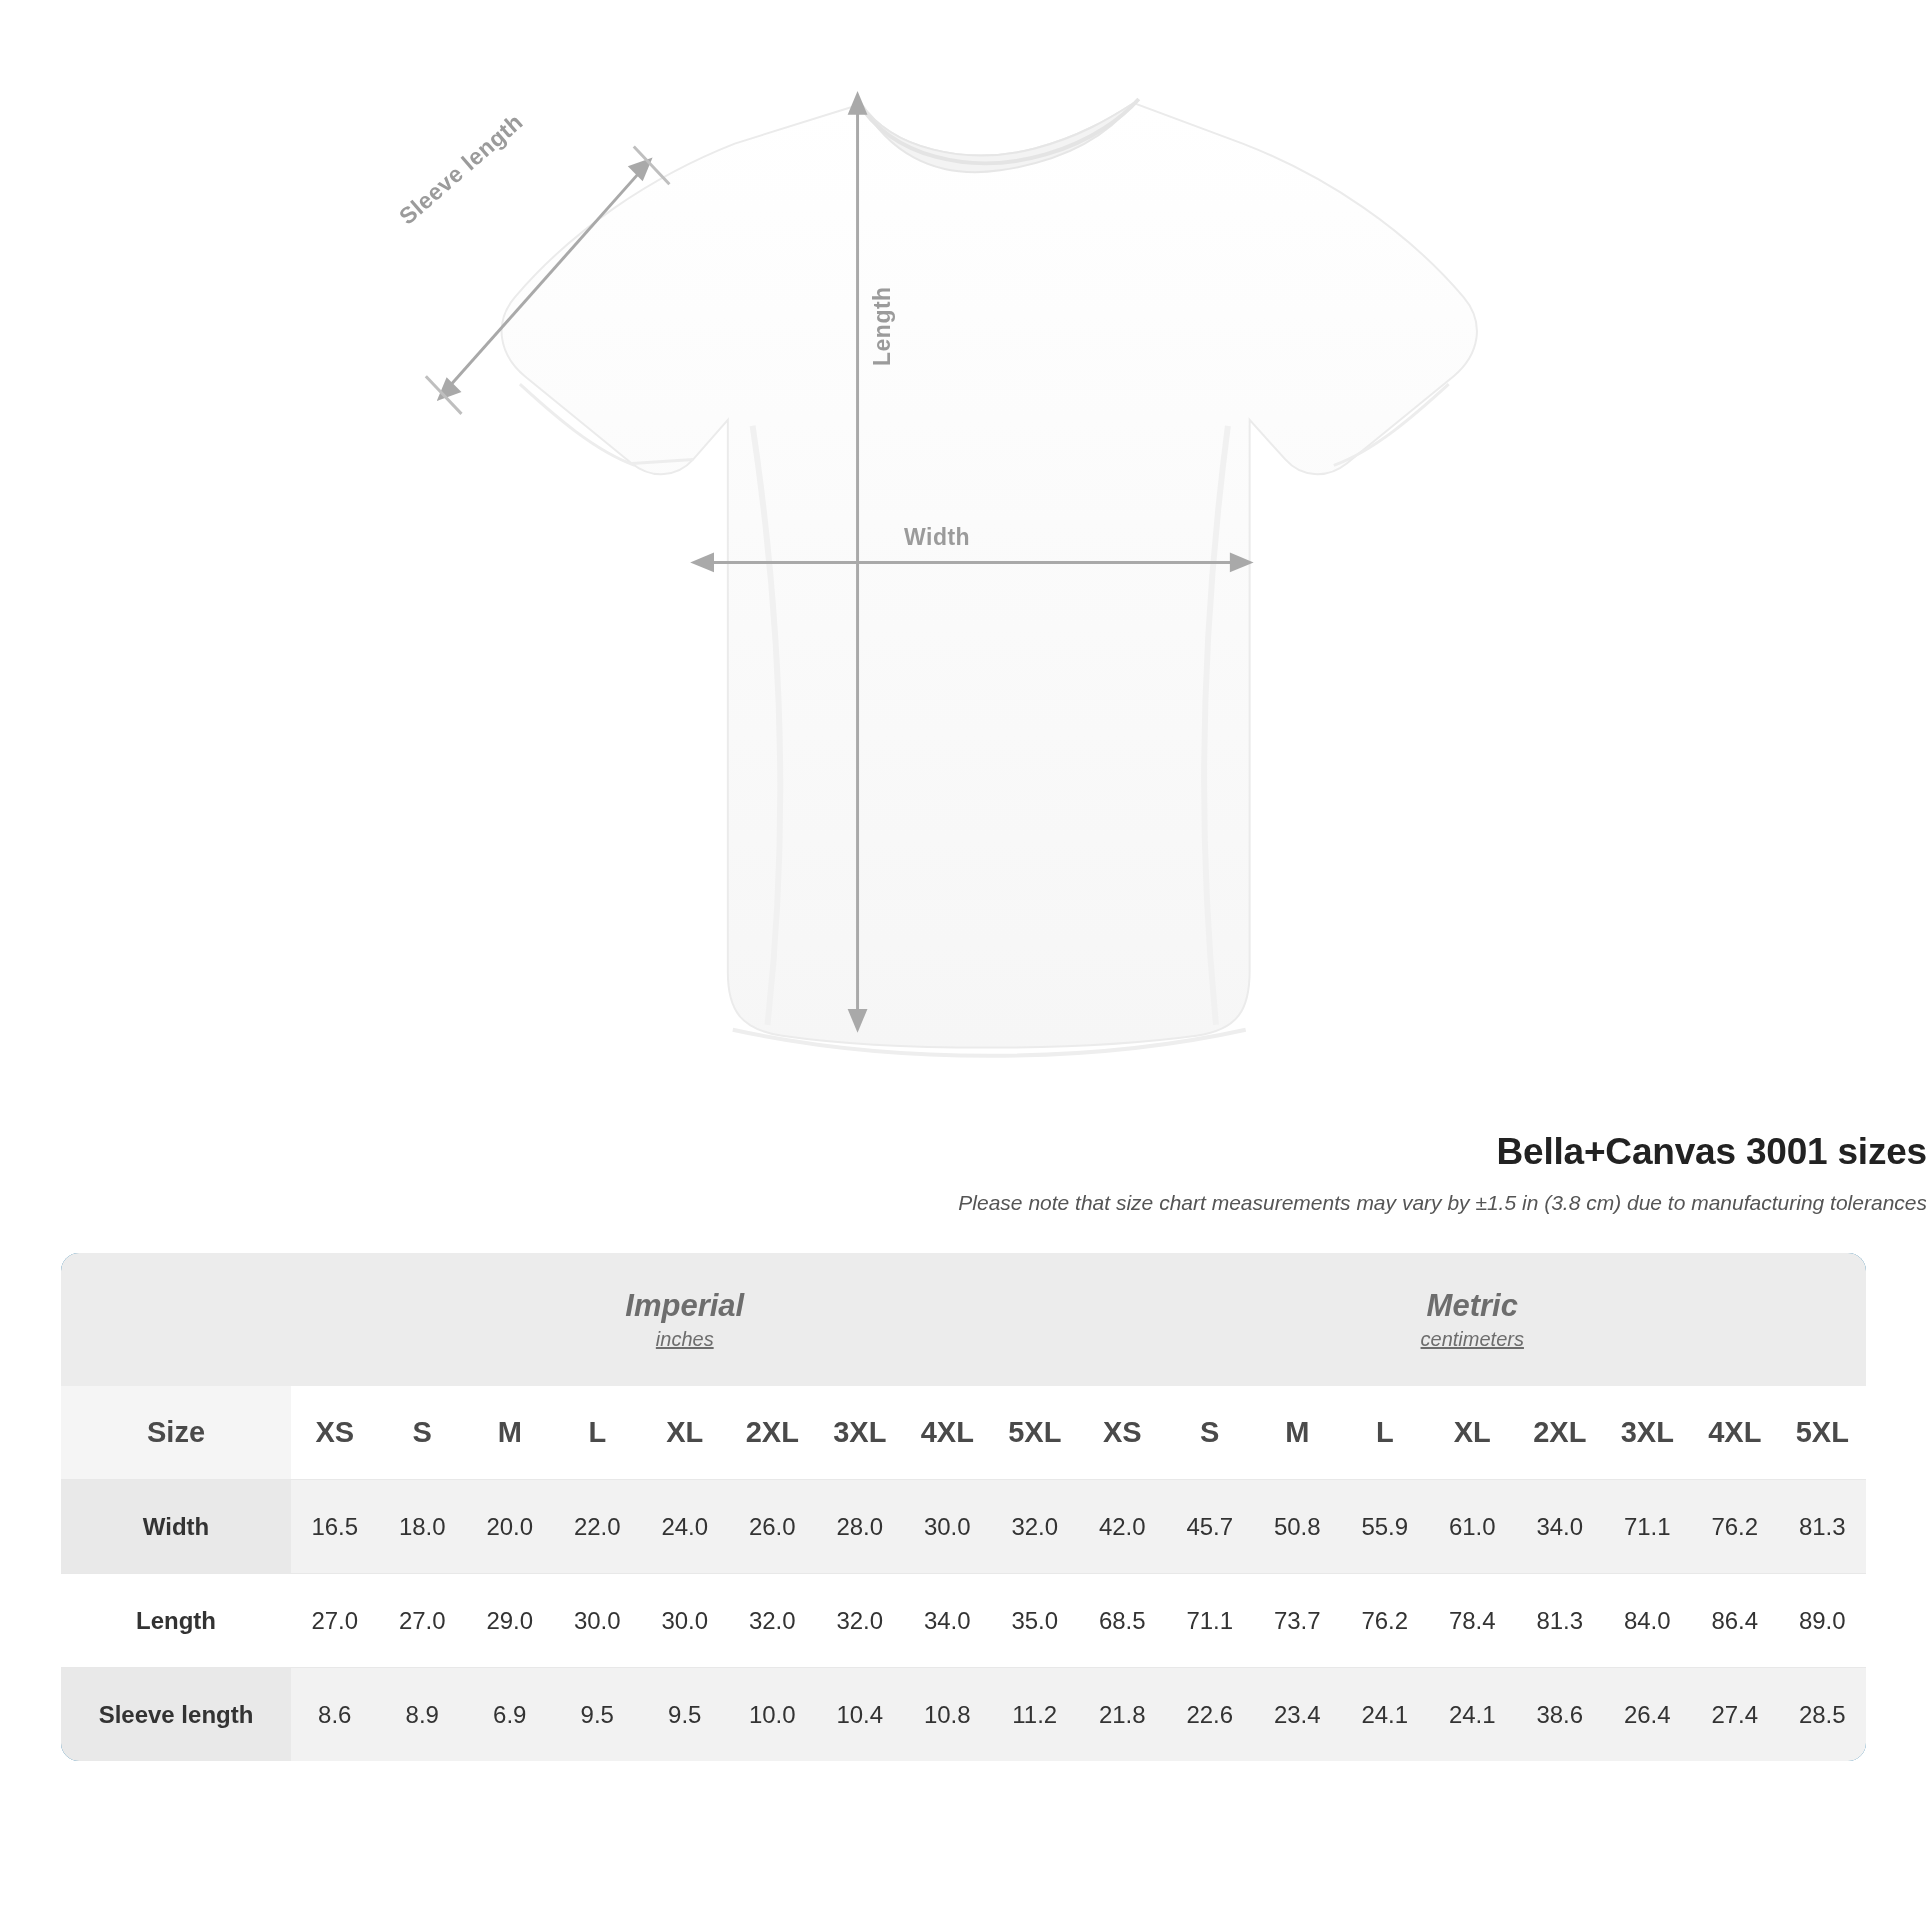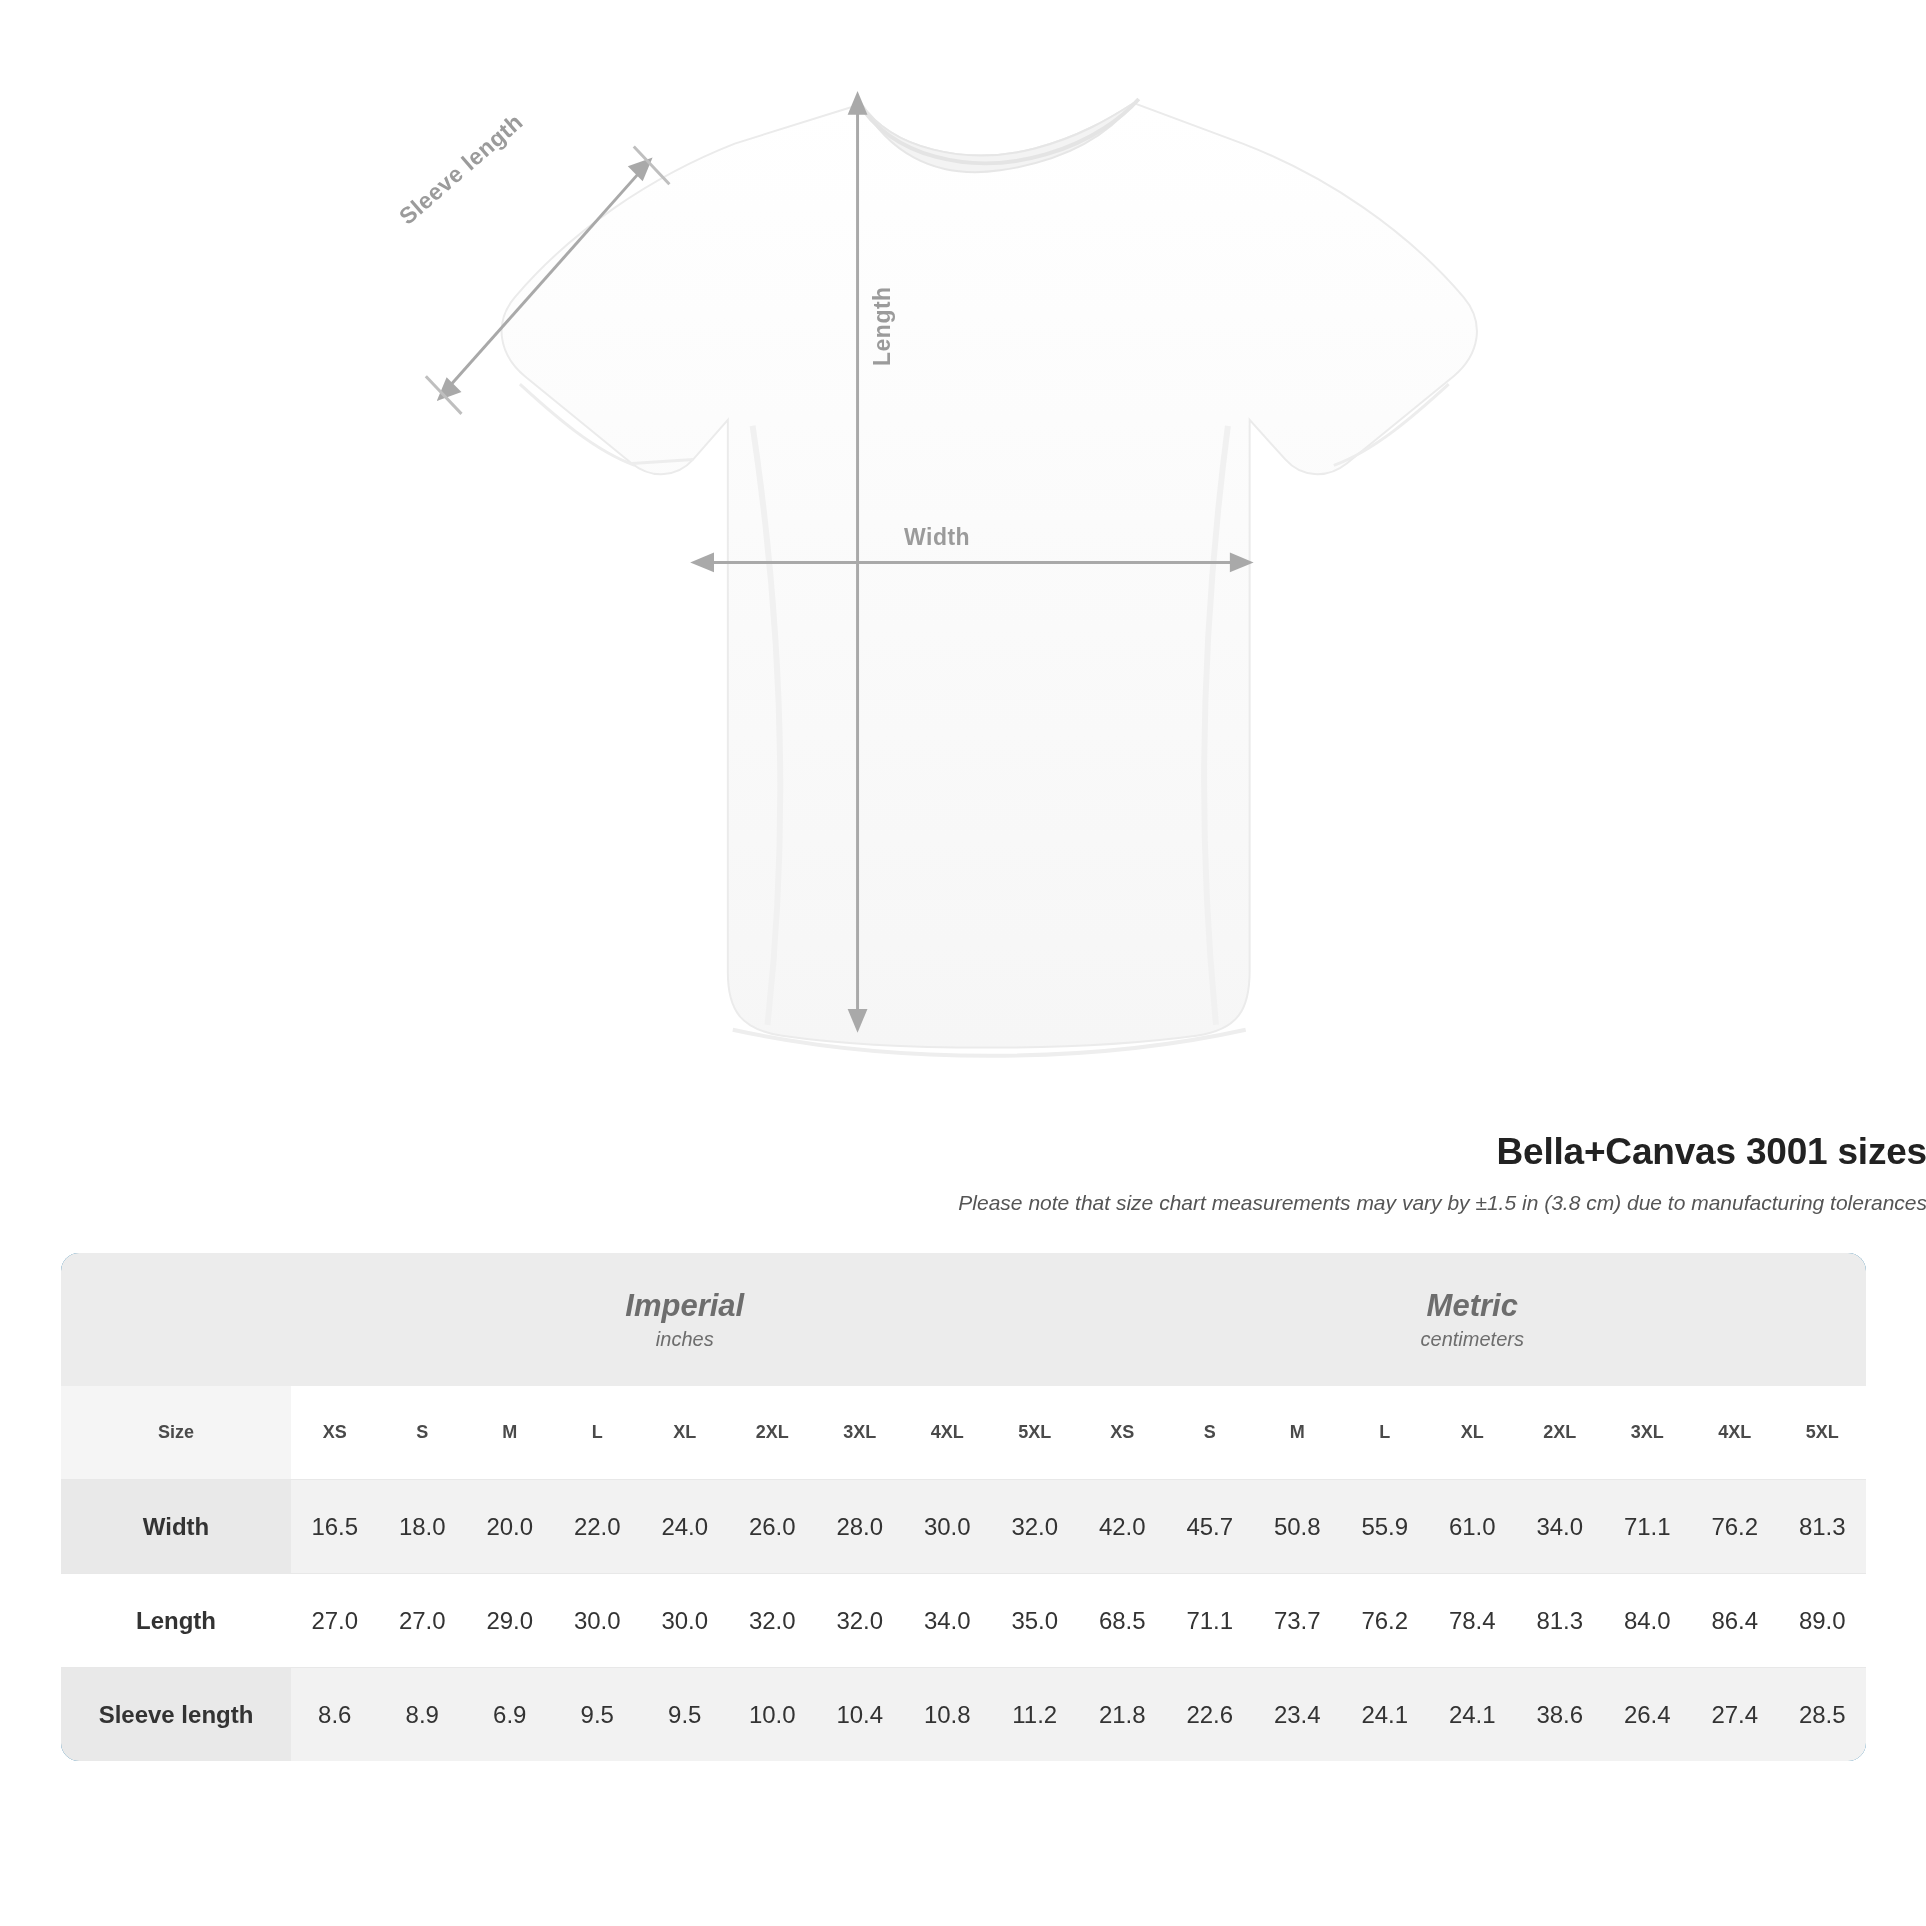--- a/index.html
+++ b/index.html
@@ -103,31 +103,32 @@
     font-size: 31px;
     font-weight: bold;
     font-style: italic;
     color: #6d6d6d;
   }
   .sys-unit {
     font-size: 20px;
     font-style: italic;
     color: #6d6d6d;
     margin-top: 4px;
+    text-decoration: underline;
   }
   .corner-cell {
     background: #ececec;
     width: 230px;
   }
   tr.header-row td {
     background: #ffffff;
     height: 91px;
     font-weight: bold;
     color: #4a4a4a;
-    font-size: 18px;
+    font-size: 29px;
   }
   tr.header-row td.rowlabel {
     background: #f5f5f5;
   }
   tr.data-row td {
     height: 91px;
     background: #ffffff;
   }
   tr.data-row.alt td {
     background: #f2f2f2;

